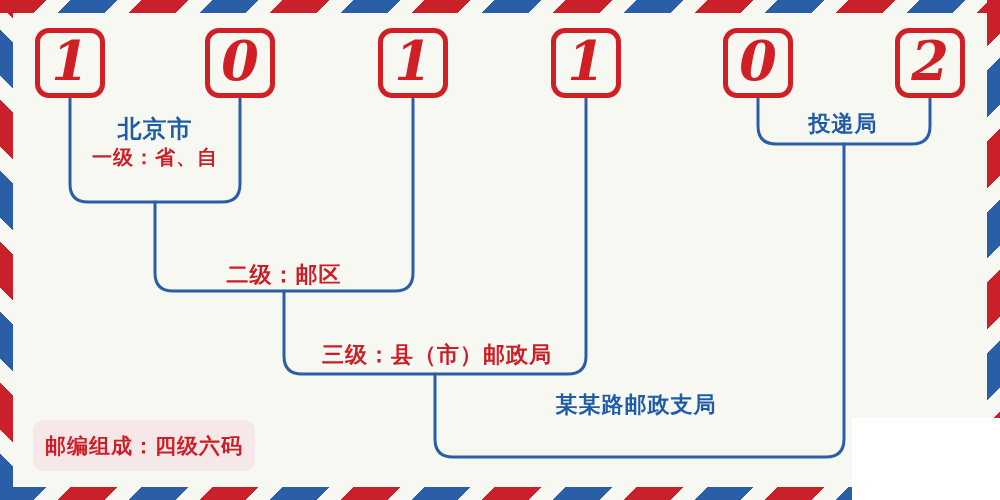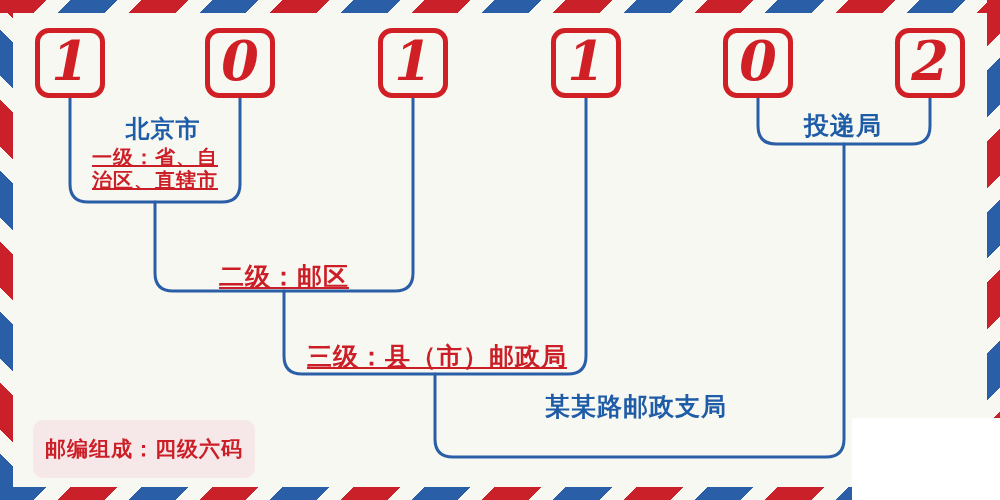--- a/index.html
+++ b/index.html
@@ -83,29 +83,29 @@
   .label {
     position: absolute;
     z-index: 4;
     transform: translateX(-50%);
     white-space: nowrap;
     text-align: center;
     font-weight: bold;
     letter-spacing: 1px;
   }
   .label.blue { color: #1f5ca8; }
-  .label.red  { color: #cc1e26; text-decoration: underline; }
-  .name-lg  { font-size: 24px; margin-left: 8px; }
-  .desc-md  { font-size: 25px; }
+  .label.red  { color: #cc1e26; }
+  .name-lg  { font-size: 24px; }
+  .desc-md  { font-size: 22px; }
   .two-line { line-height: 23px; font-size: 20px; }
   
   .note-box {
     position: absolute;
     left: 33px; top: 420px;
-    width: 222px; height: 58px;
+    width: 222px; height: 51px;
     background: #f6e7e8;
     border-radius: 10px;
     z-index: 4;
     display: flex; align-items: center; justify-content: center;
   }
   .note-text {
     color: #cc1e26;
     font-weight: bold;
     font-size: 21px;
     letter-spacing: 1px;
@@ -145,21 +145,20 @@
   <div class="digit-box" style="left:723px">
     <span class="digit">0</span>
   </div>
   <div class="digit-box" style="left:895px">
     <span class="digit">2</span>
   </div>
 
   <div class="label blue name-lg" style="left:155px; top:113px">北京市</div>
   <div class="label red two-line" style="left:155px; top:146px">
     <div>一级：省、自</div>
-    <div>治区、直辖市</div>
   </div>
 
   <div class="label red desc-md" style="left:284px; top:260px">二级：邮区</div>
 
   <div class="label red desc-md" style="left:437px; top:340px">三级：县（市）邮政局</div>
 
   <div class="label blue desc-md" style="left:636px; top:390px">某某路邮政支局</div>
 
   <div class="label blue desc-md" style="left:843px; top:109px">投递局</div>
 

